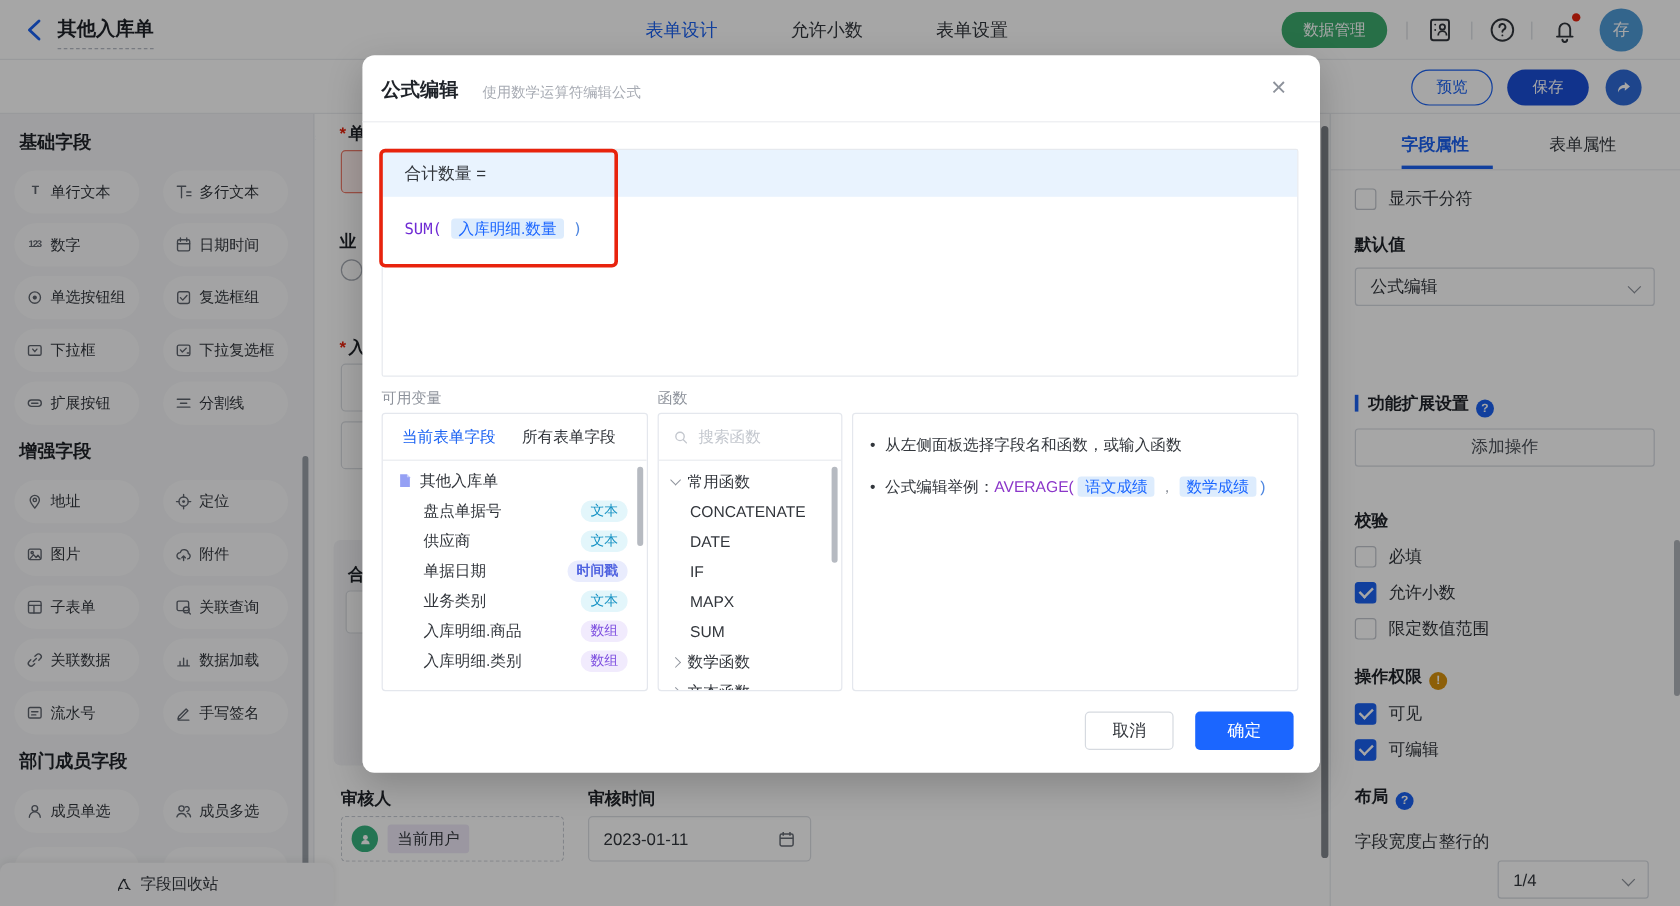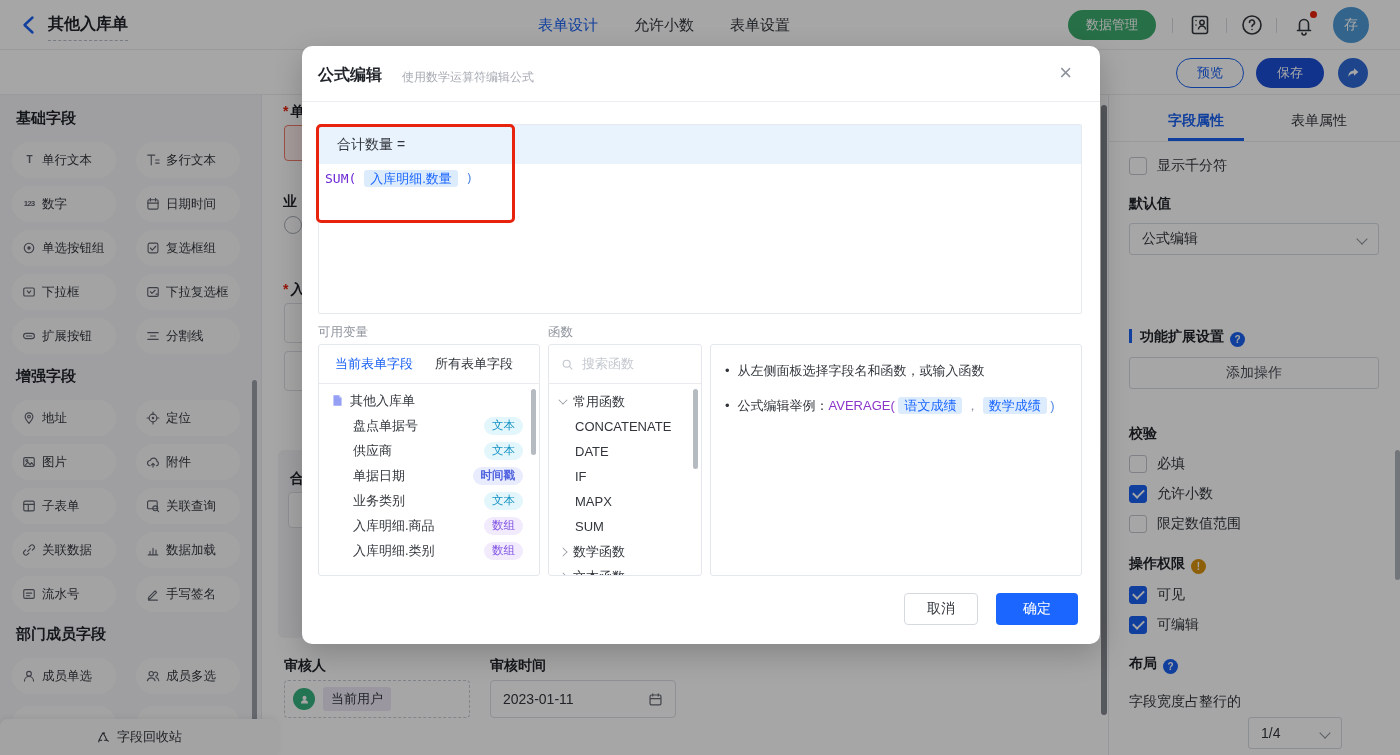--- a/index.html
+++ b/index.html
@@ -4,21 +4,21 @@
 <style>
   * { margin:0; padding:0; box-sizing:border-box; }
   html,body { width:1400px; height:755px; }
   body { font-family:"Liberation Sans","DejaVu Sans",sans-serif; color:#32363c; background:#fff; }
   #app { position:relative; width:1400px; height:755px; overflow:hidden; background:#fff; }
 
   
   .topbar { position:absolute; left:0; top:0; width:1400px; height:50px; background:#fff; border-bottom:1px solid #ebedf0; z-index:1; }
   .back { position:absolute; left:18px; top:13px; width:24px; height:24px; cursor:pointer; }
   .page-title { position:absolute; left:48px; top:14px; font-size:16px; font-weight:bold; color:#1f2329; padding-bottom:5px; border-bottom:1px dashed #b9bec7; }
-  .top-tabs { position:absolute; left:538px; top:16px; display:flex; gap:36px; font-size:15px; color:#32363c; }
+  .top-tabs { position:absolute; left:538px; top:16px; display:flex; gap:61px; font-size:15px; color:#32363c; }
   .top-tab.active { color:#1b62f2; }
   .pill-green { position:absolute; left:1068px; top:10px; width:88px; height:30px; border-radius:15px; background:#3cab6e; color:#fff; font-size:13px; display:flex; align-items:center; justify-content:center; }
   .tb-sep { position:absolute; top:18px; width:1px; height:15px; background:#d8dbe0; }
   .tb-icon { position:absolute; top:13px; width:24px; height:24px; }
   .bell-dot { position:absolute; right:-1px; top:-2px; width:7px; height:7px; border-radius:50%; background:#e8230d; }
   .avatar { position:absolute; left:1333px; top:7px; width:36px; height:36px; border-radius:50%; background:#4f9bd8; color:#fff; font-size:14px; display:flex; align-items:center; justify-content:center; }
 
   
   .toolbar { position:absolute; left:0; top:50px; width:1400px; height:45px; background:#fff; border-bottom:1px solid #ebedf0; z-index:1; }
   .tool-link { position:absolute; top:13px; display:flex; align-items:center; gap:6px; font-size:13px; color:#2457d6; cursor:pointer;margin-top:45px; }
@@ -72,21 +72,21 @@
 
   
   .overlay { position:absolute; inset:0; background:rgba(0,0,0,.35); z-index:10; }
   .modal { position:absolute; left:302px; top:46px; width:798px; height:598px; background:#fff; border-radius:10px; box-shadow:0 10px 30px rgba(0,0,0,.2); z-index:20; }
   .m-title { position:absolute; left:16px; top:19px; font-size:16px; font-weight:bold; color:#1f2329; }
   .m-sub { position:absolute; left:100px; top:23px; font-size:12px; color:#a7abb3; }
   .m-close { position:absolute; right:28px; top:14px; font-size:22px; color:#8d929b; cursor:pointer; }
   .m-divider { position:absolute; left:0; top:55px; width:798px; height:1px; background:#ebedf0; }
   .f-editor { position:absolute; left:16px; top:78px; width:764px; height:190px; border:1px solid #e6e9ee; border-radius:2px; background:#fff; }
   .f-head { height:39px; background:#e9f3fe; display:flex; align-items:center; padding-left:18px; font-size:14px; color:#32363c; }
-  .f-body { padding:6px; font-family:"DejaVu Sans Mono","Liberation Mono",monospace; font-size:13px; }
+  .f-body { padding:18px; font-family:"DejaVu Sans Mono","Liberation Mono",monospace; font-size:13px; }
   .fn-purple { color:#6f2bd4; }
   .token { background:#ddecfd; color:#1b66ff; border-radius:3px; padding:1px 6px; font-family:"Liberation Sans",sans-serif; font-size:13px; }
   .paren-blue { color:#4f87e0; }
   .m-label { position:absolute; font-size:12.5px; color:#8d929b; }
   .panel { position:absolute; border:1px solid #e4e7ed; border-radius:3px; background:#fff; overflow:hidden; }
   .v-tabs { height:39px; border-bottom:1px solid #e9ebef; display:flex; align-items:center; gap:22px; padding-left:16px; font-size:13px; }
   .v-tab.active { color:#1b62f2; }
   .vrow { height:25px; display:flex; align-items:center; font-size:13px; color:#32363c; }
   .vrow .nm { flex:1; }
   .badge { font-size:11.5px; padding:1.5px 8px; border-radius:10px; margin-right:16px; }
@@ -418,21 +418,21 @@
         <span class="cb checked"></span>
         <span>可见</span>
       </div>
     <div class="cb-row" style="top:521px">
         <span class="cb checked"></span>
         <span>可编辑</span>
       </div>
 
     <div class="r-label" style="top:560px"><span>布局</span><span class="q-circle">?</span></div>
     <div style="position:absolute;left:20px;top:598px;font-size:14px;color:#32363c">字段宽度占整行的</div>
-    <div class="r-select chev" style="left:139px;top:590px;width:94px">
+    <div class="r-select chev" style="left:139px;top:590px;width:126px">
         <span>1/4</span>
       </div>
     <div class="rp-scroll"></div>
   </div>
 
   <div class="overlay"></div>
 
   <div class="modal">
     <div class="m-title">公式编辑</div>
     <div class="m-sub">使用数学运算符编辑公式</div>

